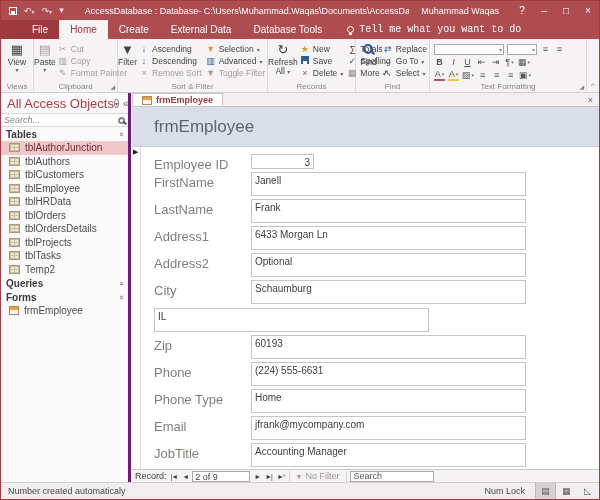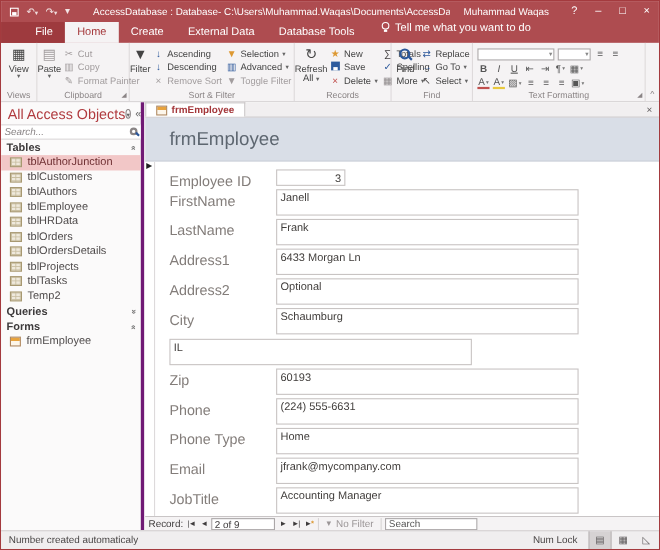--- a/index.html
+++ b/index.html
@@ -18,21 +18,21 @@
   .tinycar { font-size:6px; color:rgba(255,255,255,.8); }
   .win-title { flex:1; white-space:nowrap; overflow:hidden; color:#fff; padding-left:12px; }
   .tb-right { display:flex; align-items:center; }
   .tb-user { padding:0 12px; }
   .tb-btn { width:22px; text-align:center; font-size:10px; line-height:19px; }
   
   .tabrow { height:19px; background:#AE4C50; display:flex; align-items:stretch; font-size:10px; color:#fff; }
   .rtab { padding:0 11px; display:flex; align-items:center; }
   .rtab.file { background:#9E3A3E;padding-left:31px; }
   .rtab.active { background:#F5F3F4; color:#A4373A; }
-  .tellme { display:flex; gap:5px; padding-left:14px; }
+  .tellme { display:flex; align-items:center; gap:5px; padding-left:14px;font-family:Liberation Mono, monospace; }
   .bulb { display:inline-block; width:7px; height:7px; border:1px solid #fff; border-radius:50%; position:relative; }
   .bulb::after { content:""; position:absolute; left:1px; bottom:-3px; width:3px; height:2px; background:#fff; }
   
   .ribbon { height:54px; background:#F5F3F4; border-bottom:1px solid #D4D0D1; display:flex; }
   .rgroup { position:relative; border-right:1px solid #DEDADB; padding-bottom:11px; display:flex; }
   .rgroup-label { position:absolute; bottom:0; left:0; right:0; text-align:center; color:#8A8485; font-size:8px; line-height:11px; white-space:nowrap; }
   .dlg { position:absolute; bottom:1px; right:2px; font-size:6px; color:#8A8485; line-height:8px; }
   .r-big { width:33px; display:flex; flex-direction:column; align-items:center; padding-top:4px; }
   .r-big .ic { height:15px; font-size:13px; line-height:14px; color:#444; }
   .r-big .lb { font-size:8.5px; line-height:9px; color:#444; text-align:center; }
@@ -359,25 +359,25 @@
         <div class="sec-hdr">
     <span class="t">Tables</span>
     <span class="chev up">«</span>
   </div>
         <div class="nav-item selected">
     <span class="tbl-ic"></span>
     <span>tblAuthorJunction</span>
   </div>
         <div class="nav-item">
     <span class="tbl-ic"></span>
+    <span>tblAuthors</span>
+  </div>
+        <div class="nav-item">
+    <span class="tbl-ic"></span>
     <span>tblCustomers</span>
-  </div>
-        <div class="nav-item">
-    <span class="tbl-ic"></span>
-    <span>tblAuthors</span>
   </div>
         <div class="nav-item">
     <span class="tbl-ic"></span>
     <span>tblEmployee</span>
   </div>
         <div class="nav-item">
     <span class="tbl-ic"></span>
     <span>tblHRData</span>
   </div>
         <div class="nav-item">

